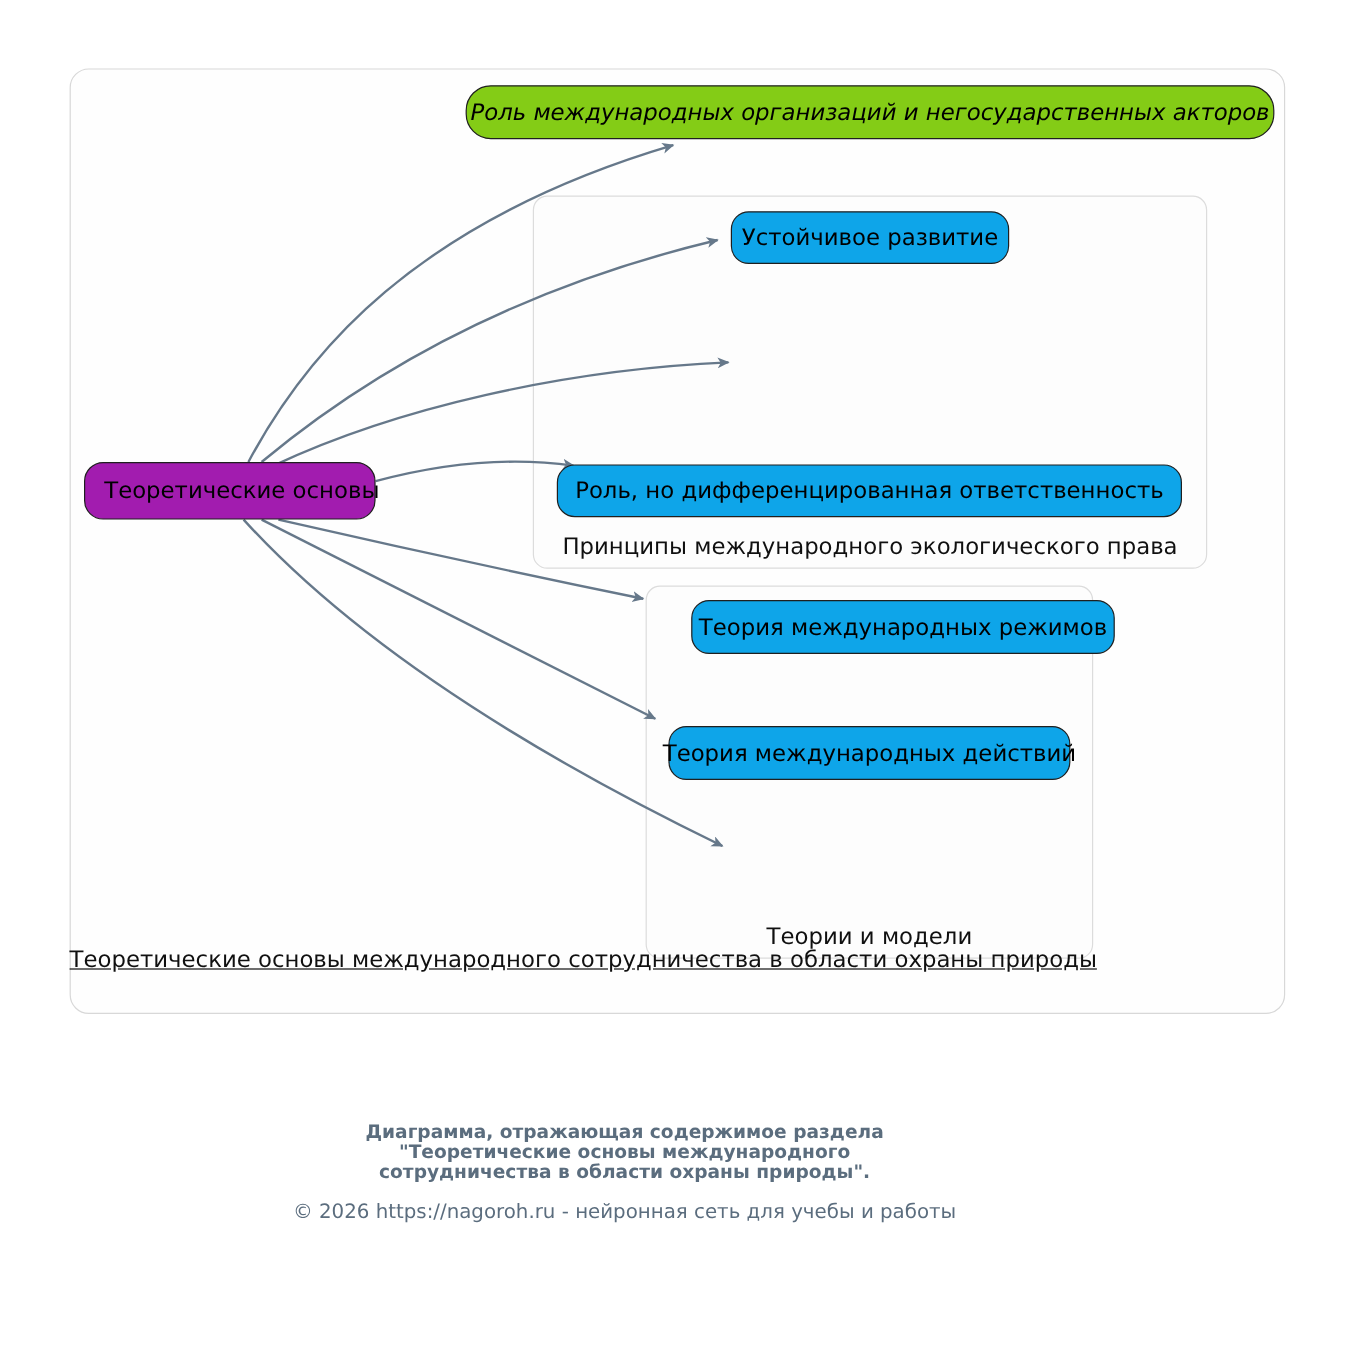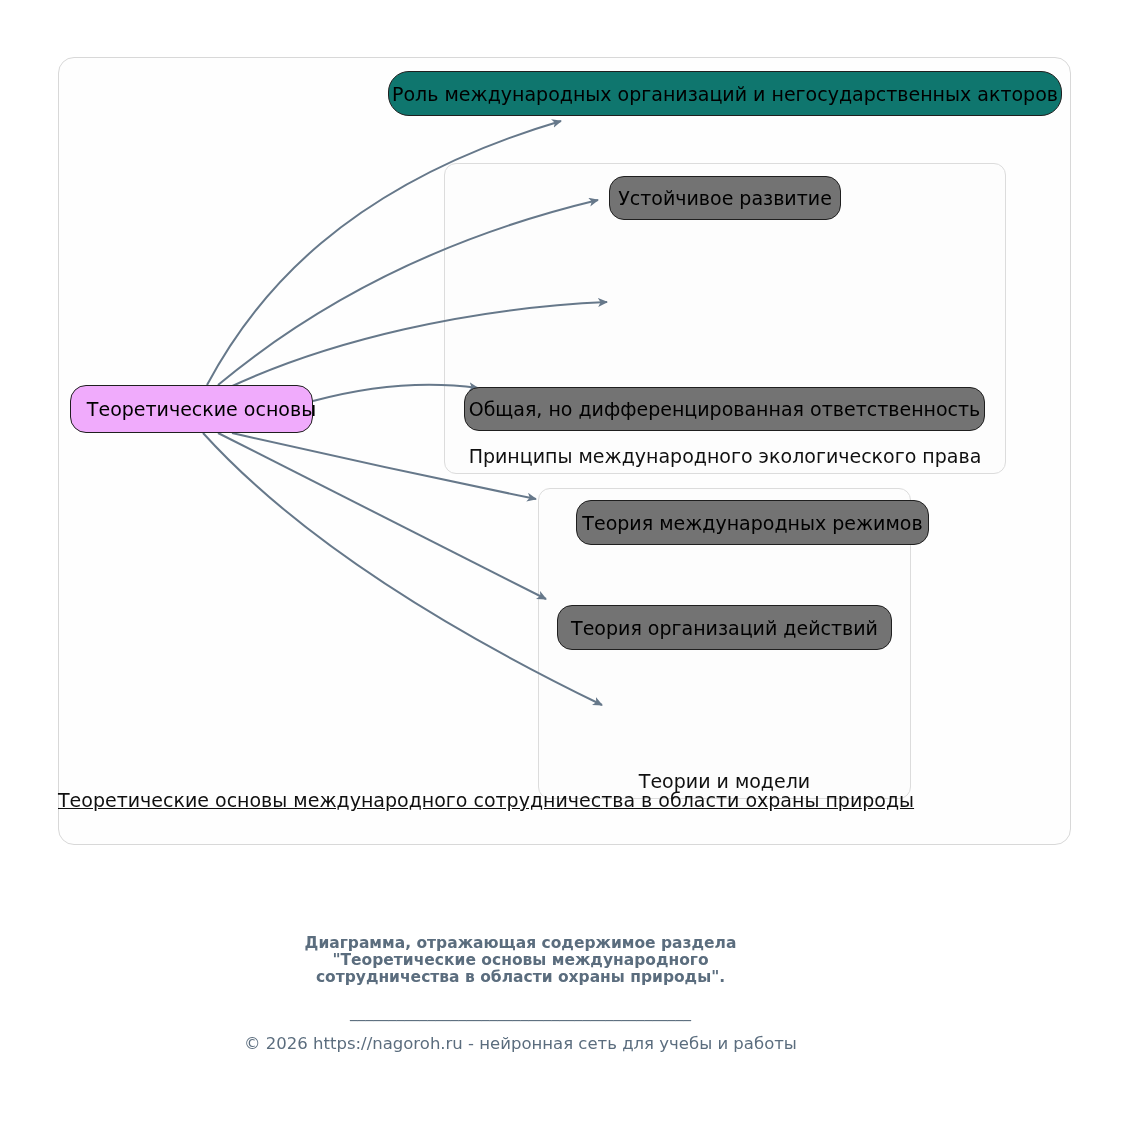--- a/index.html
+++ b/index.html
@@ -23,23 +23,23 @@
   .group-label{
     position:absolute;left:0;bottom:6px;width:100%;text-align:center;
     font-size:19px;color:#101010;margin-top:40px;
   }
   svg.edges{position:absolute;left:0;top:0;pointer-events:none;}
   .node{
     position:absolute;display:flex;align-items:center;justify-content:center;
     box-sizing:border-box;border:1.5px solid #1f1f1f;border-radius:15px;
     font-size:19px;white-space:nowrap;
   }
-  .node-purple{background:#737373;color:#000;}
-  .node-root{background:#f0abfc;color:#000;border-radius:16px;padding-left:20px;}
-  .node-plain{background:#0f766e;color:#000;border-radius:21px;}
+  .node-purple{background:#0ea5e9;color:#000;}
+  .node-root{background:#a21caf;color:#000;border-radius:16px;padding-left:20px;}
+  .node-plain{background:#84cc16;color:#000;border-radius:21px;font-style:italic;}
   .n-top{left:388px;top:71px;width:674px;height:45px;}
   .n-root{left:70px;top:385px;width:243px;height:48px;}
   .n-g1a{left:609px;top:176px;width:232px;height:44px;}
   .n-g1b{left:619px;top:281px;width:211px;height:45px;}
   .n-g1c{left:464px;top:387px;width:521px;height:44px;}
   .n-g2a{left:548px;top:500px;width:353px;height:45px;margin-left:28px;}
   .n-g2b{left:557px;top:605px;width:335px;height:45px;}
   .n-g2c{left:614px;top:710px;width:221px;height:45px;}
   .footer{
     position:absolute;left:0;top:935px;width:1041px;text-align:center;color:#5b6d7e;
@@ -77,28 +77,27 @@
       <path d="M 218 433 Q 390 520 546 599" marker-end="url(#ah)"></path>
       <path d="M 203 433 Q 330 573 602 705" marker-end="url(#ah)"></path>
     </g>
   </svg>
 
   <div class="node node-plain n-top">Роль международных организаций и негосударственных акторов</div>
 
   <div class="node node-root n-root">Теоретические основы</div>
 
   <div class="node node-purple n-g1a">Устойчивое развитие</div>
-  <div class="node node-purple n-g1c">Общая, но дифференцированная ответственность</div>
+  <div class="node node-purple n-g1c">Роль, но дифференцированная ответственность</div>
 
   <div class="node node-purple n-g2a">Теория международных режимов</div>
-  <div class="node node-purple n-g2b">Теория организаций действий</div>
+  <div class="node node-purple n-g2b">Теория международных действий</div>
 
   <div class="outer-label">Теоретические основы международного сотрудничества в области охраны природы</div>
 
   <div class="footer">
     <div class="caption">Диаграмма, отражающая содержимое раздела
 "Теоретические основы международного
 сотрудничества в области охраны природы".</div>
-    <div class="sep">____________________________________________</div>
     <div class="copy">© 2026 https://nagoroh.ru - нейронная сеть для учебы и работы</div>
   </div>
 
 </div>
 
 </body></html>

